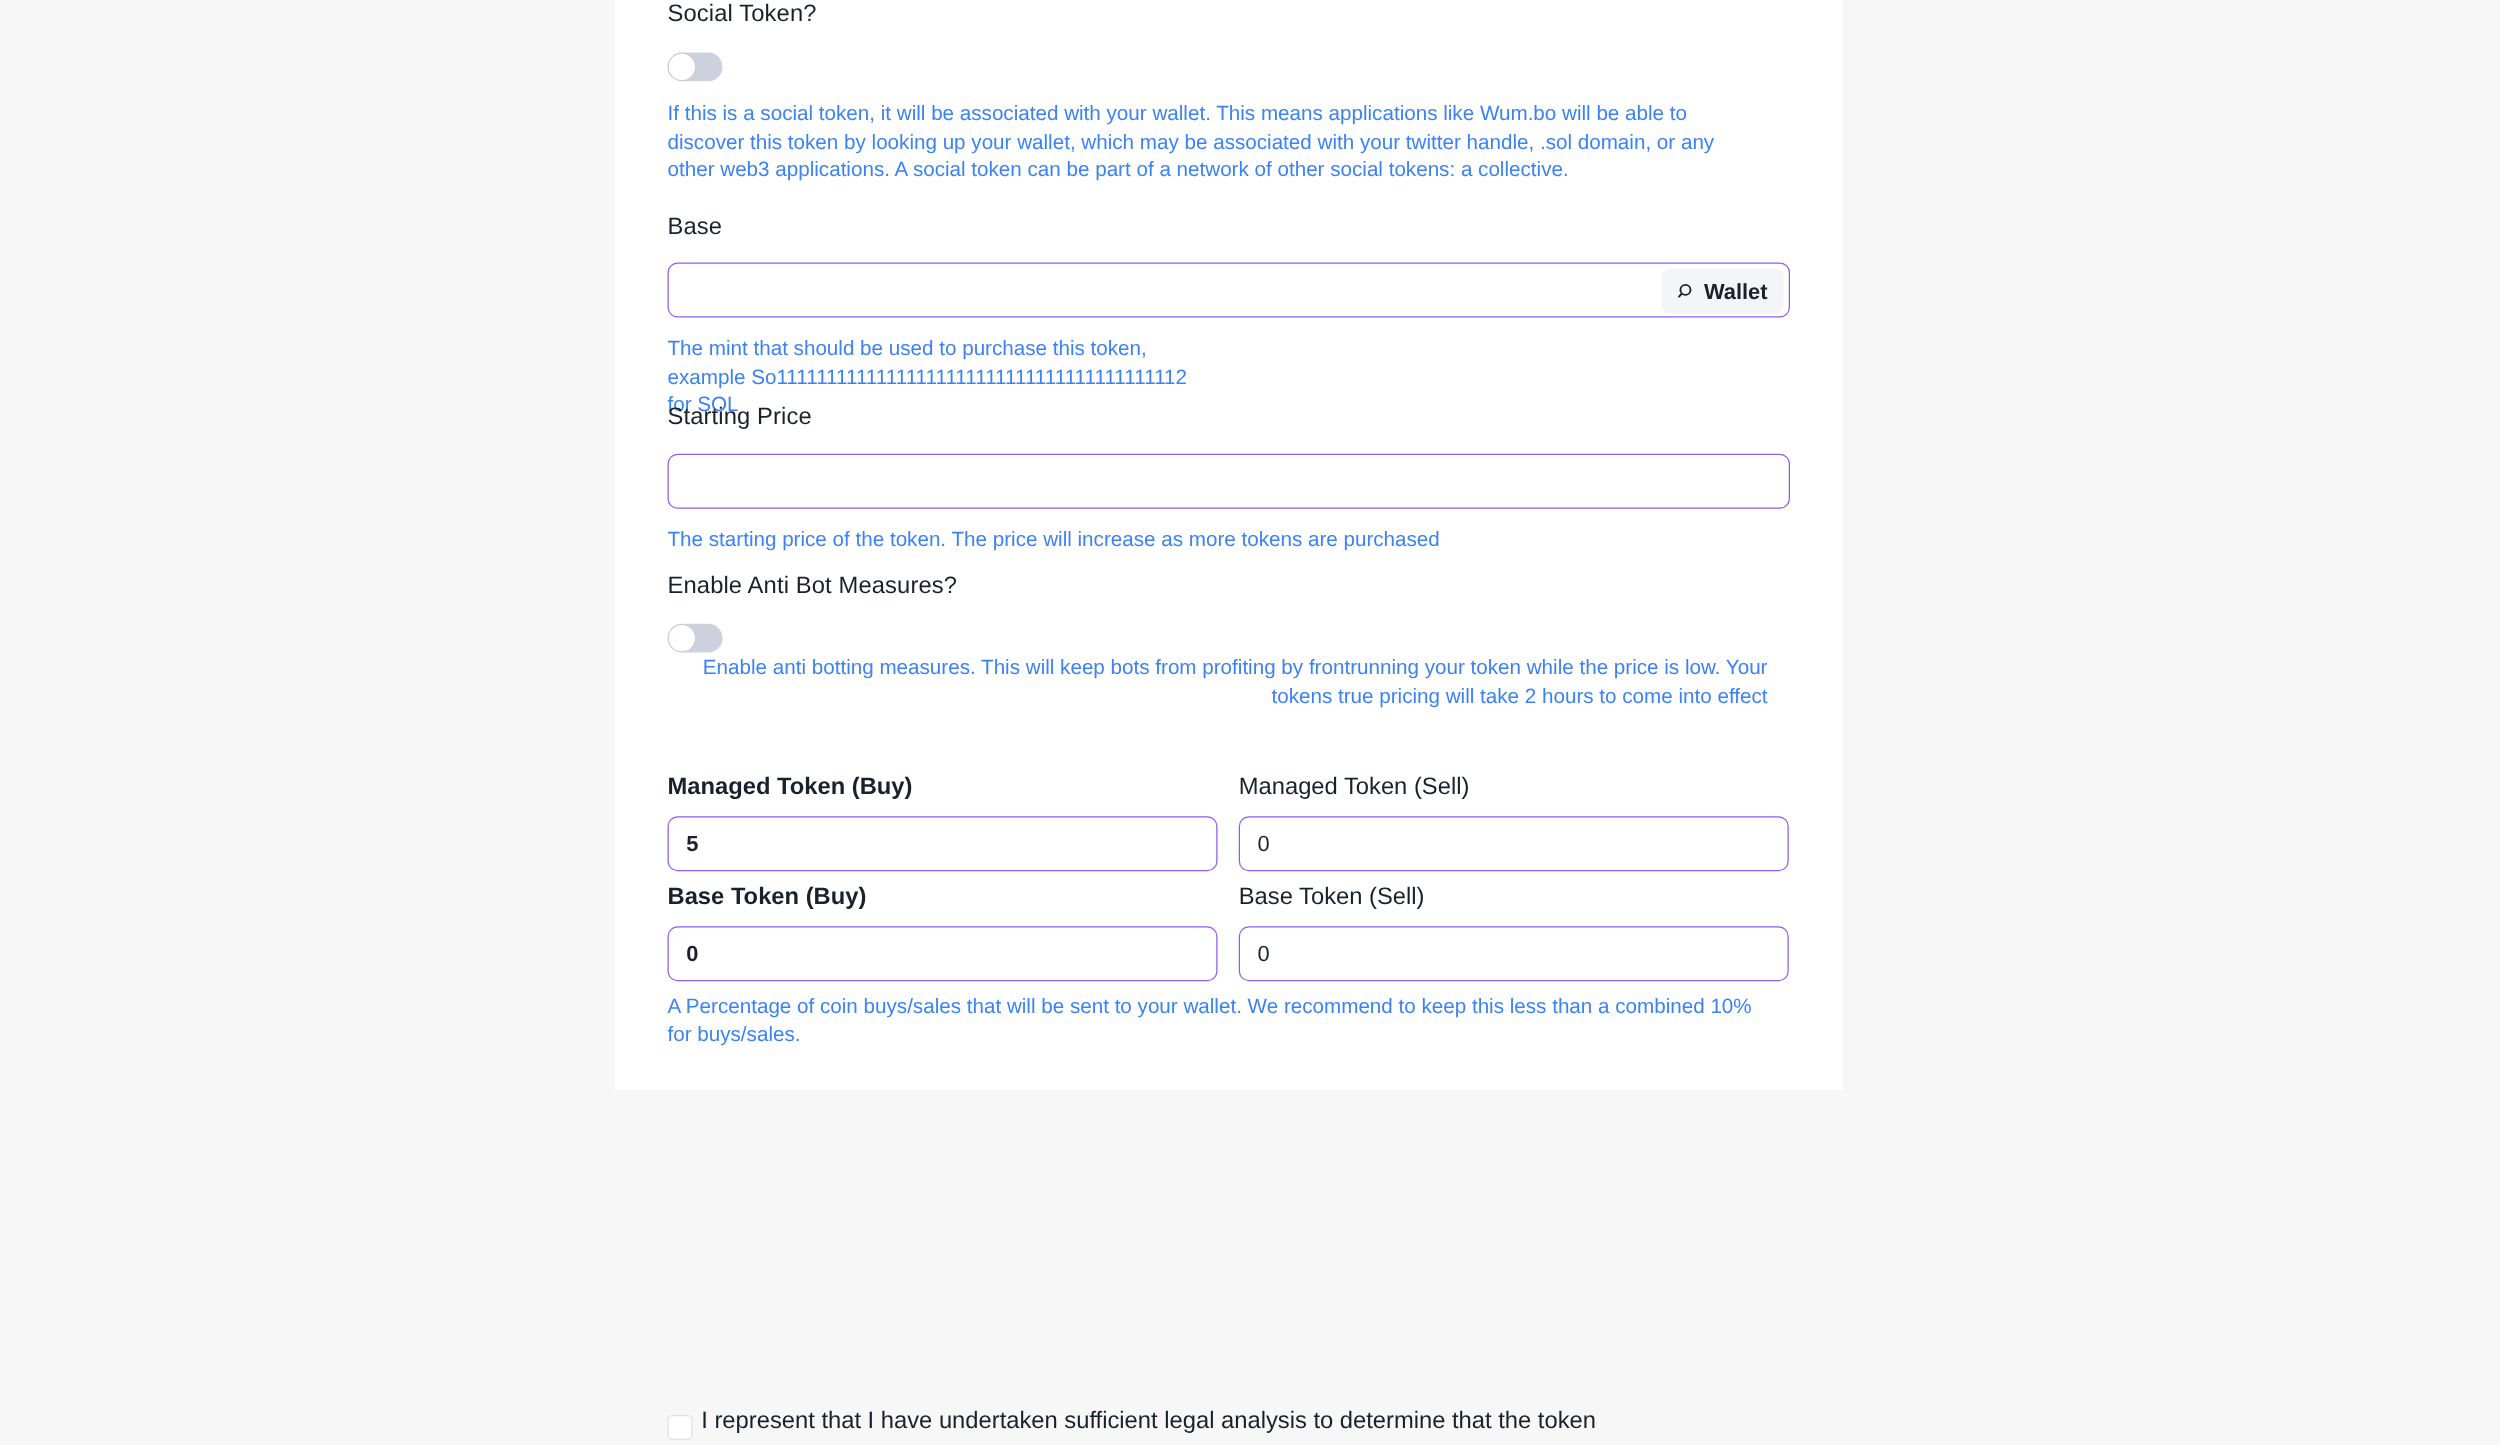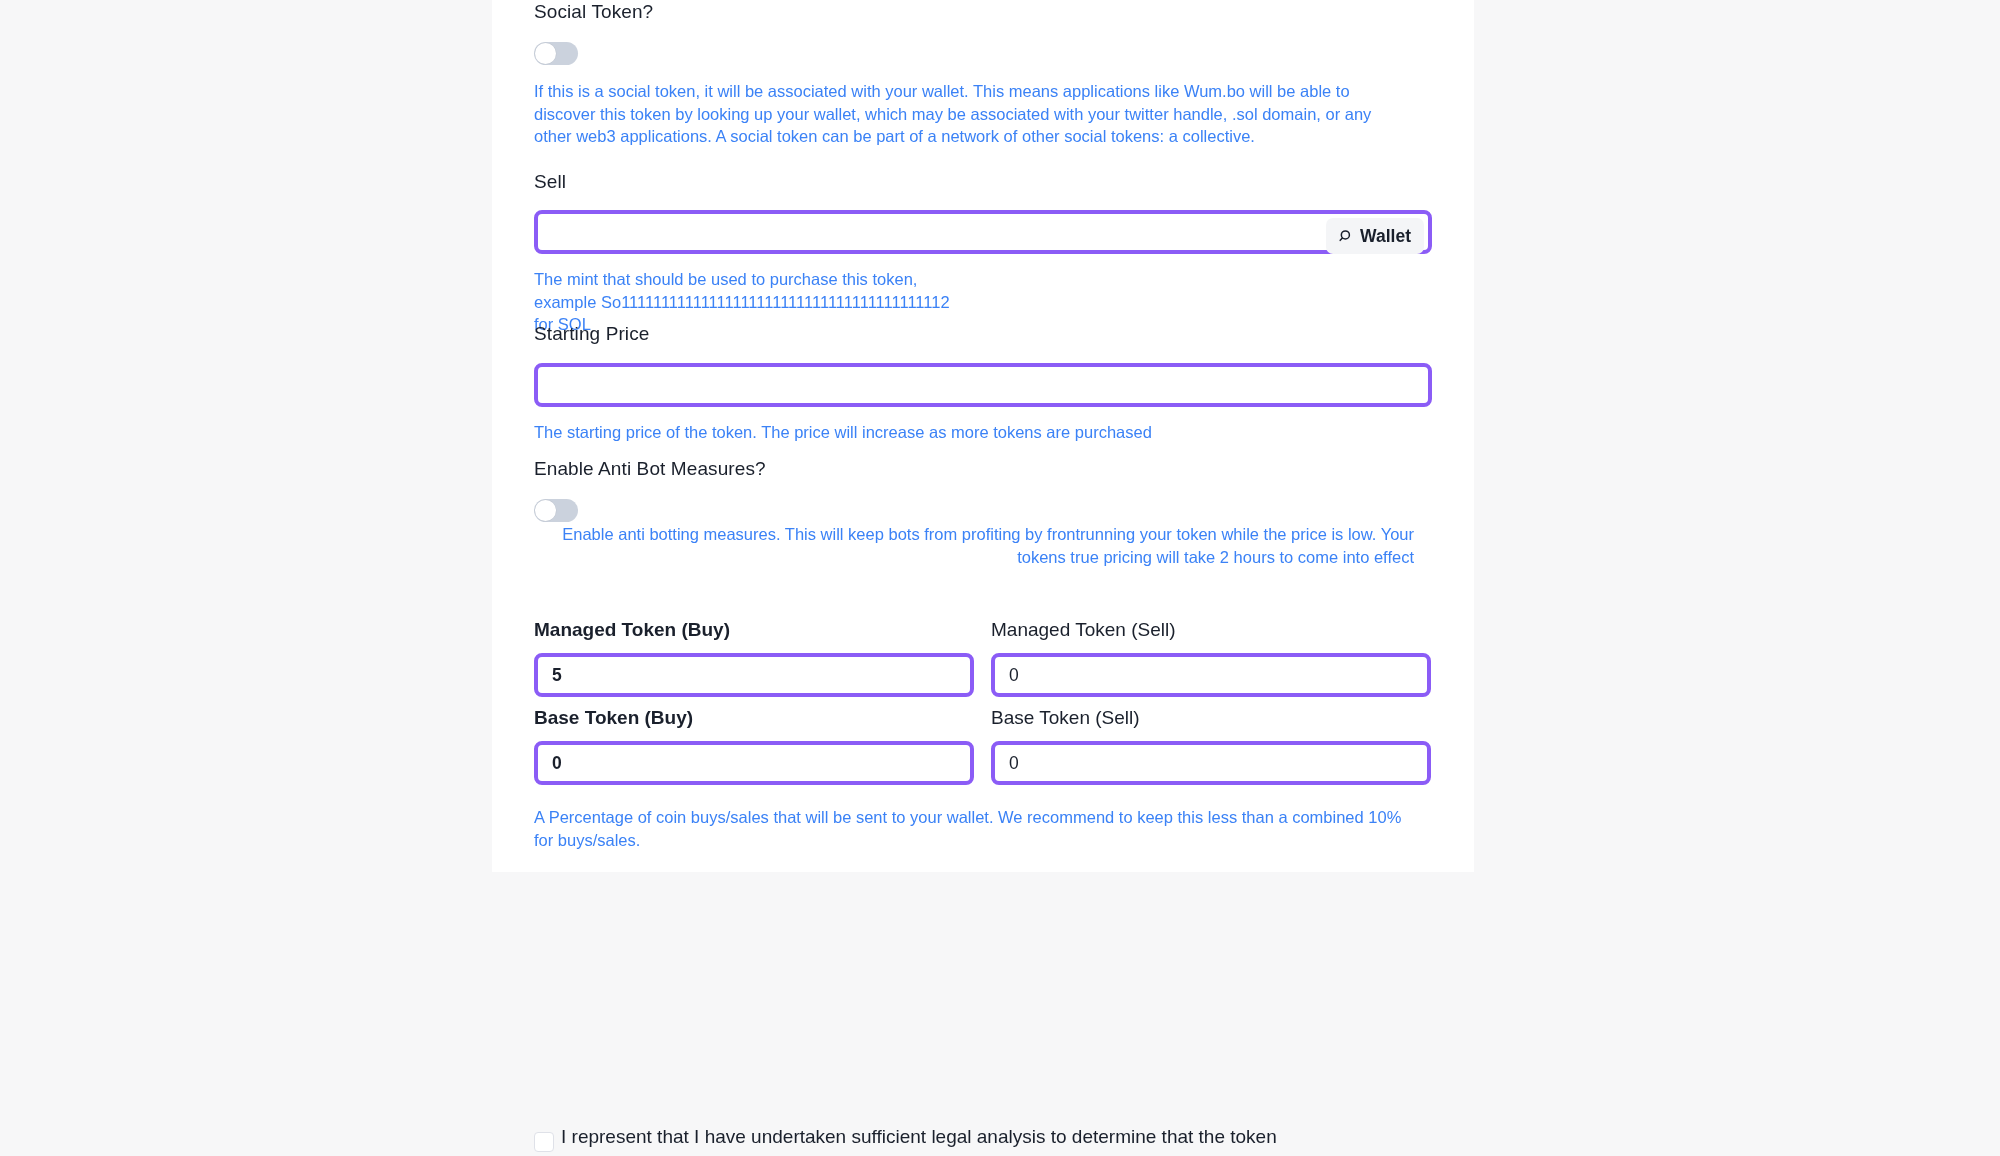--- a/index.html
+++ b/index.html
@@ -83,21 +83,21 @@
     border-radius: 50%;
     background: #ffffff;
     box-shadow: 0 0 0 0.5px rgba(0,0,0,0.05);
   }
 
   
   .input {
     position: relative;
     width: 898px;
     height: 44px;
-    border: 4px solid #8b5cf6;
+    border: 1px solid #8b5cf6;
     border-radius: 8px;
     background: #ffffff;
     display: flex;
     align-items: center;
     padding: 0 14px;
   }
   .input .value {
     font-size: 17.5px;
     color: #1a202c;
     font-family: "Liberation Sans", sans-serif;
@@ -171,21 +171,21 @@
         <div style="margin-top:18px;">
           <div class="toggle">
             <div class="knob"></div>
           </div>
         </div>
 
         <div class="help-text" style="margin-top:15px; width:866px;">If this is a social token, it will be associated with your wallet. This means applications like Wum.bo will be able to discover this token by looking up your wallet, which may be associated with your twitter handle, .sol domain, or any other web3 applications. A social token can be part of a network of other social tokens: a collective.</div>
       </div>
 
       <div class="field" style="top:170px;">
-        <div class="field-label">Sell</div>
+        <div class="field-label">Base</div>
 
         <div class="input" style="margin-top:16px;">
           <span class="value"></span>
 
           <button class="wallet-btn">
             <span>
               <svg width="15" height="15" viewBox="0 0 16 16" fill="none" stroke="#1a202c" stroke-width="1.6" stroke-linecap="round">
                 <circle cx="6.8" cy="6.3" r="4.3"></circle>
                 <line x1="3.6" y1="9.6" x2="1.3" y2="12.1"></line>
               </svg>
@@ -238,21 +238,21 @@
           <div class="grid-label col-right" style="top:0;">Base Token (Sell)</div>
 
           <div class="input half col-left" style="position:absolute; top:35px;">
             <span class="value">0</span>
           </div>
           <div class="input half col-right" style="position:absolute; top:35px;">
             <span class="value">0</span>
           </div>
         </div>
 
-        <div class="help-text" style="margin-top:12px; width:885px;">A Percentage of coin buys/sales that will be sent to your wallet. We recommend to keep this less than a combined 10% for buys/sales.</div>
+        <div class="help-text" style="margin-top:0; width:885px;">A Percentage of coin buys/sales that will be sent to your wallet. We recommend to keep this less than a combined 10% for buys/sales.</div>
       </div>
 
       <div class="field" style="top:1124px; height:32px;">
         <div class="checkbox" style="left:0; top:8px;"></div>
         <div class="consent-text" style="left:27px; top:0;">I represent that I have undertaken sufficient legal analysis to determine that the token</div>
       </div>
 
     </div>
   </div>
 </div>

